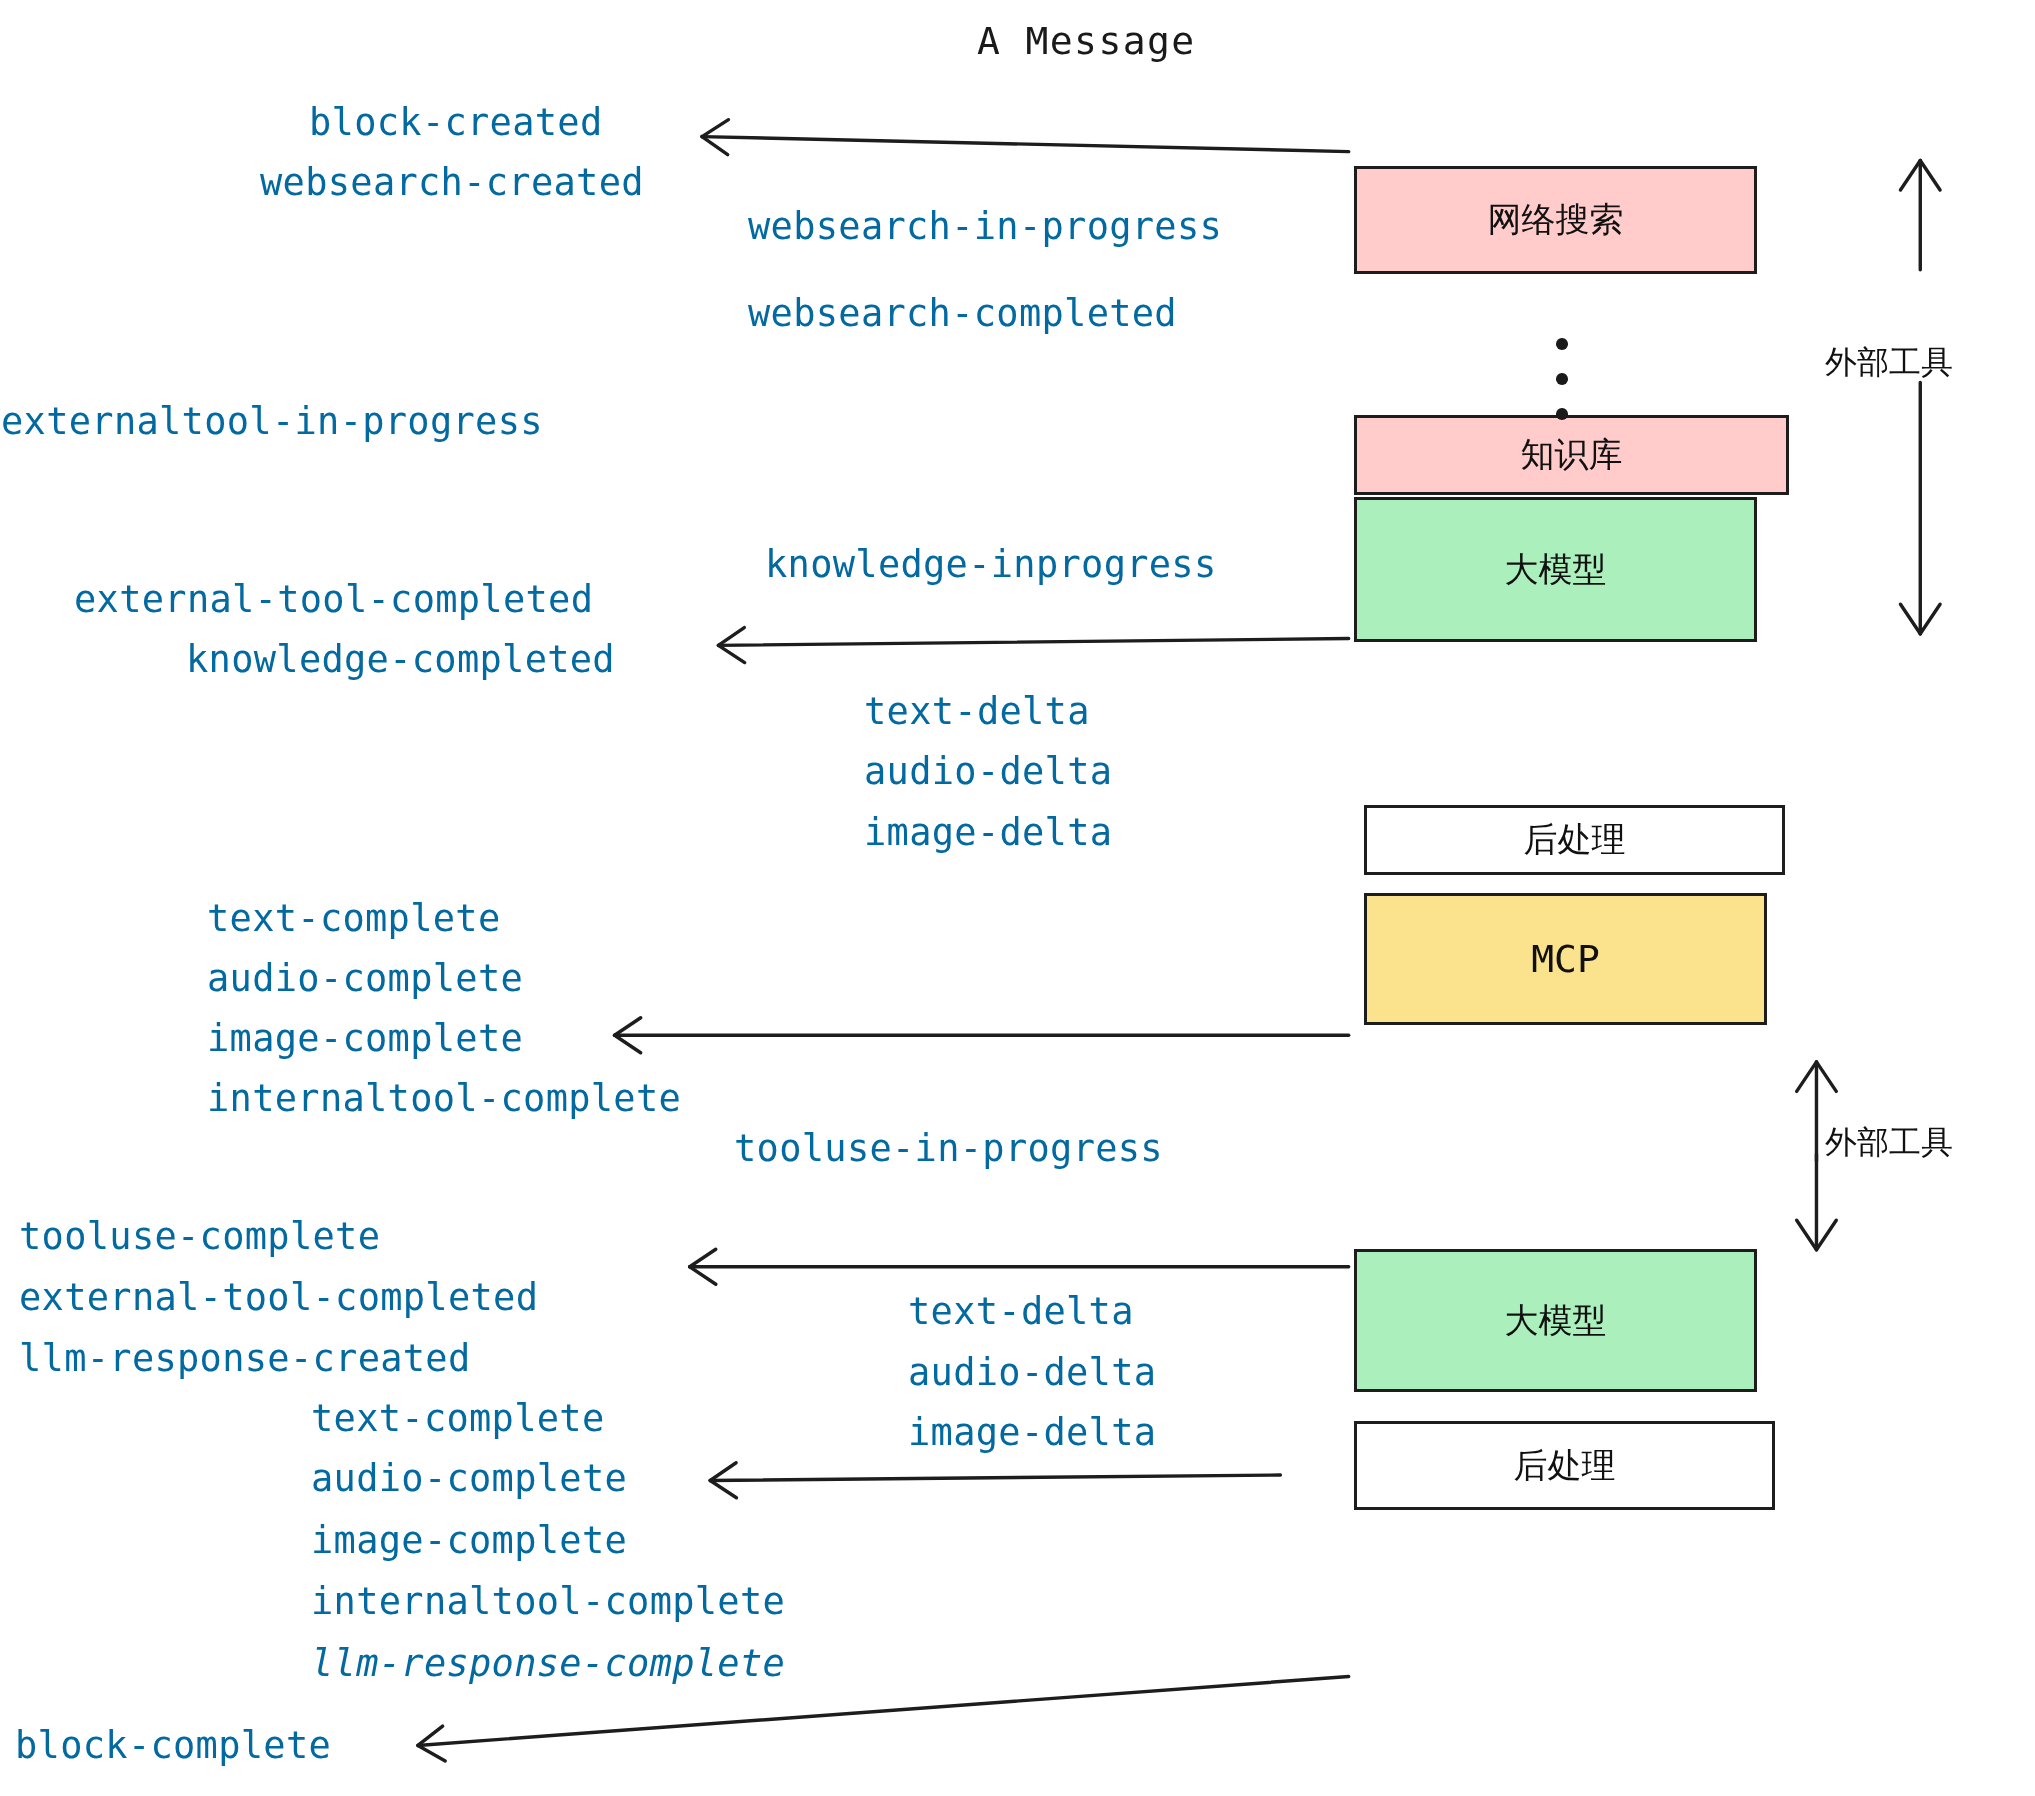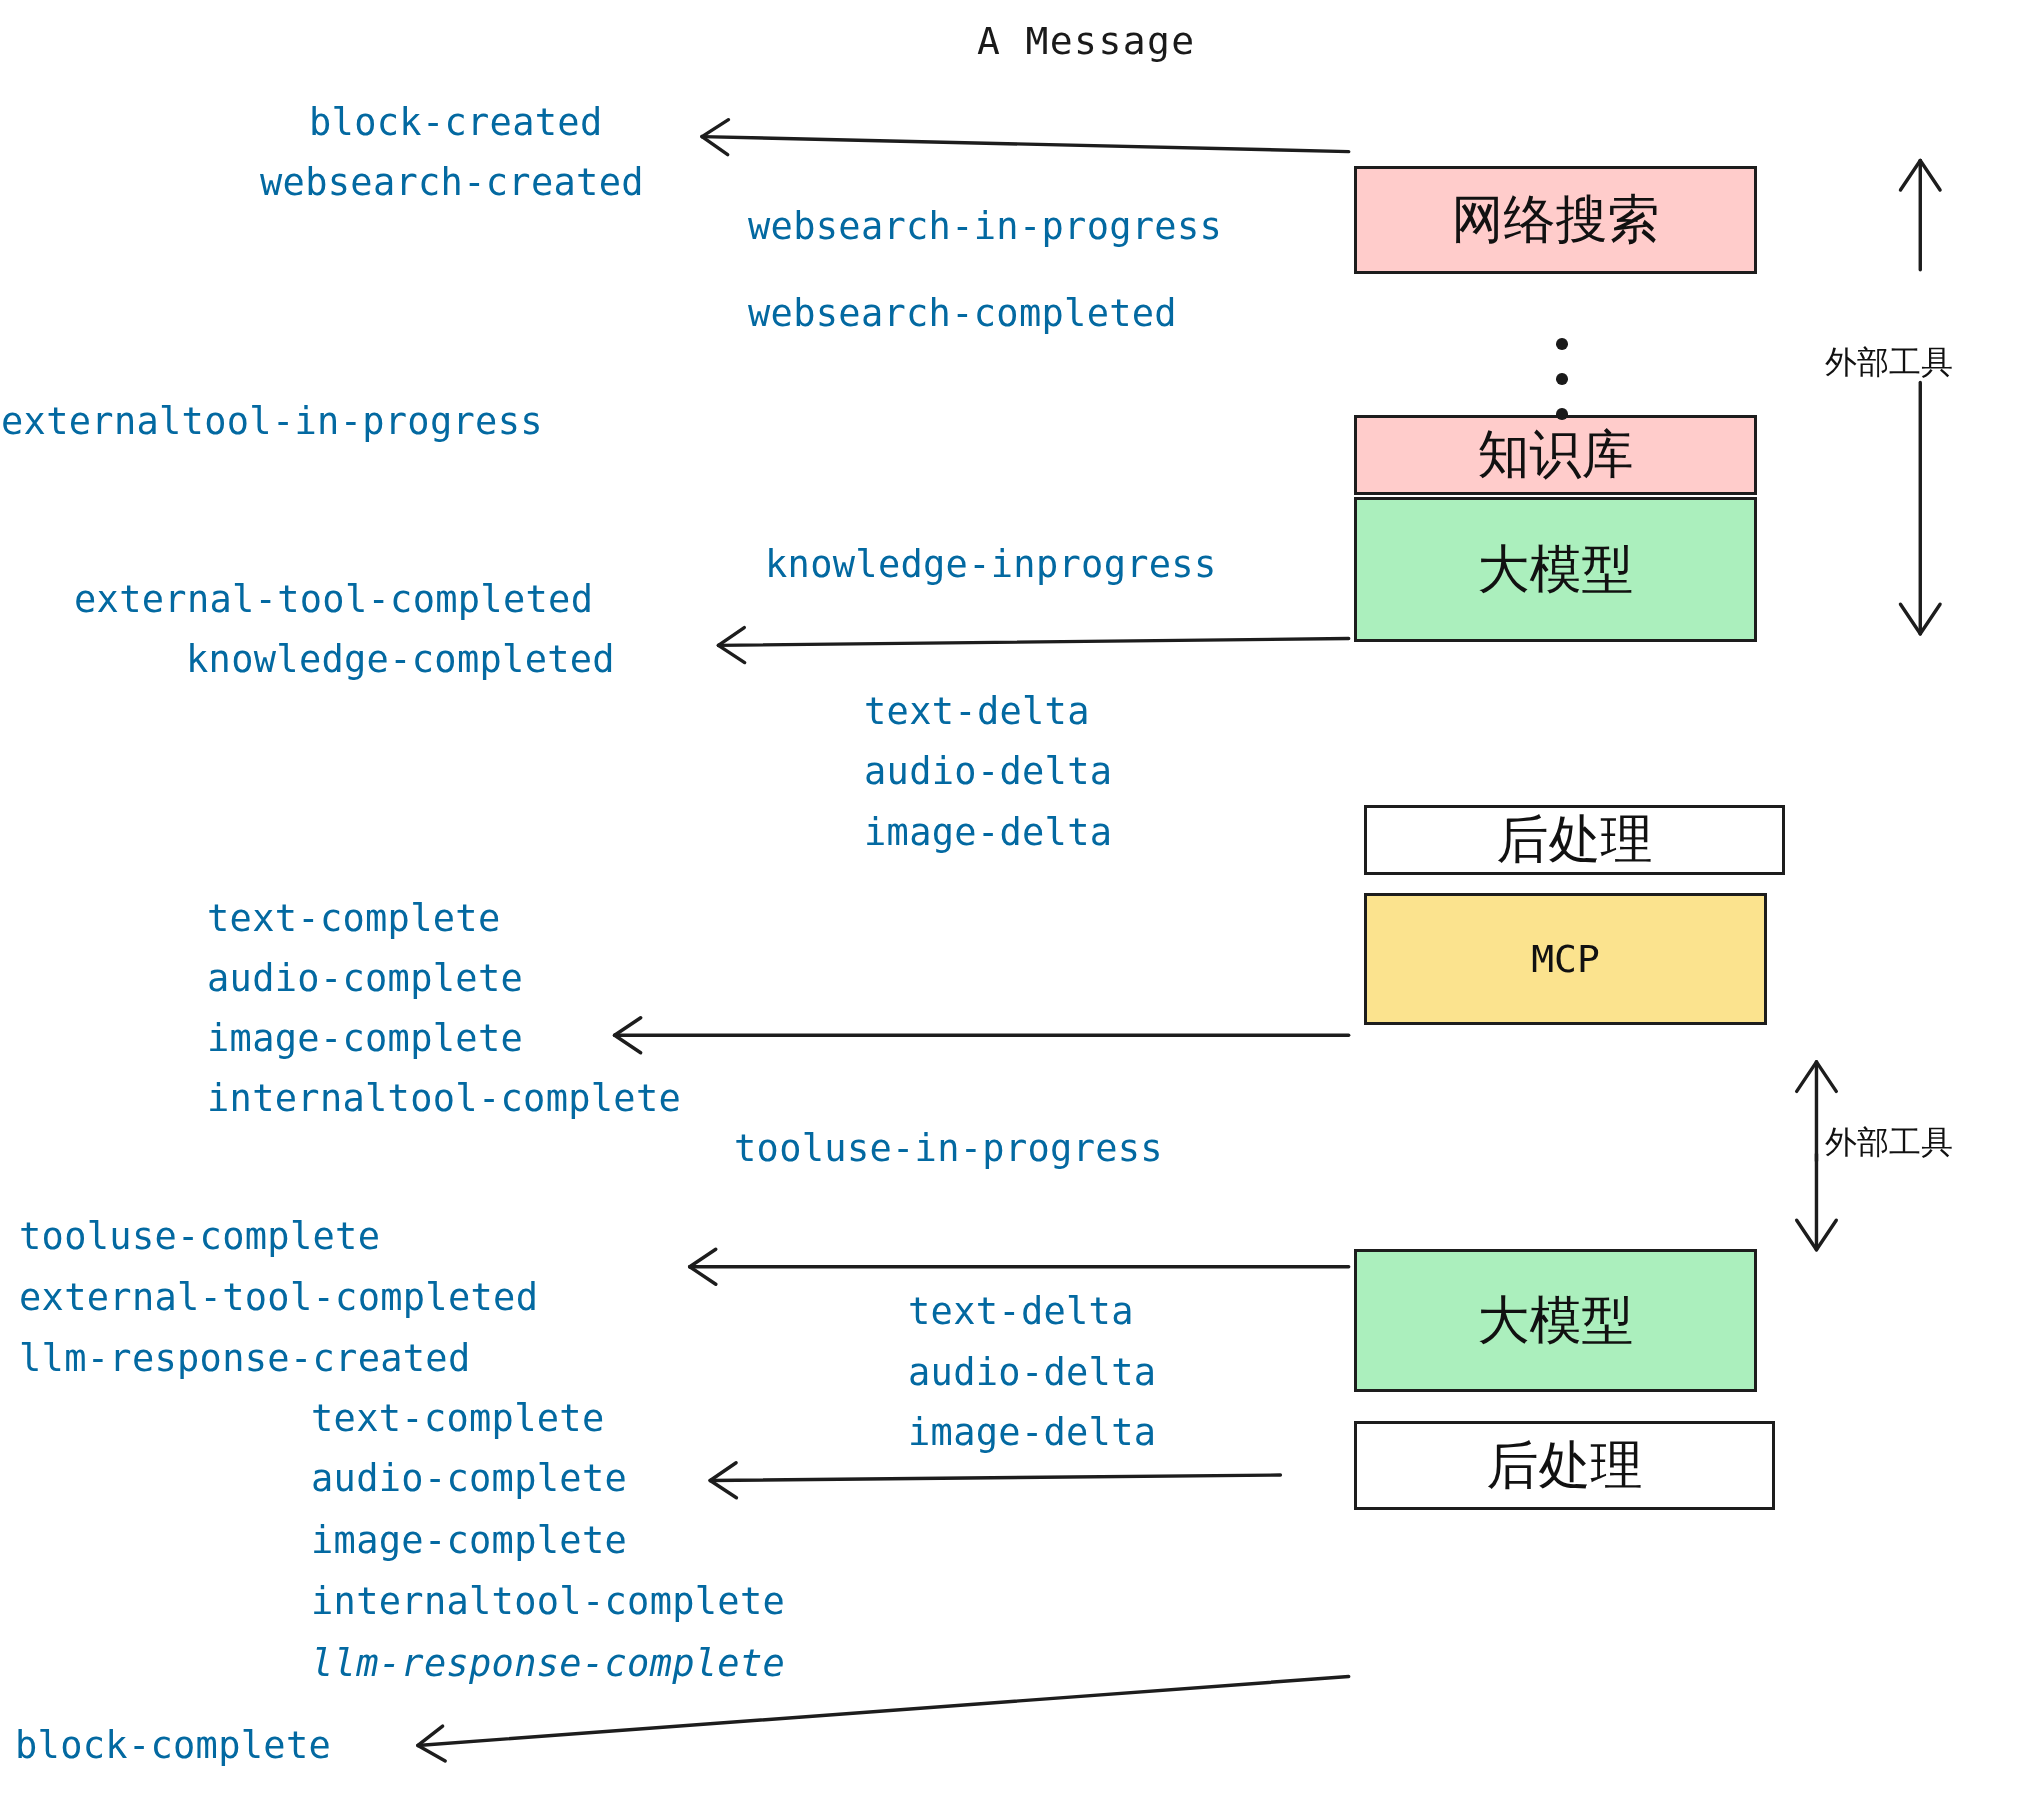--- a/index.html
+++ b/index.html
@@ -41,21 +41,21 @@
     letter-spacing: 1.4px;
   }
   .node {
     position: absolute;
     box-sizing: border-box;
     border: 3.4px solid #1d1d1d;
     display: flex;
     align-items: center;
     justify-content: center;
     font-family: Liberation Mono, monospace;
-    font-size: 52px;
+    font-size: 34px;
     color: #111111;
   }
   .node.mcp-label {
     font-family: "DejaVu Sans Mono", "Liberation Mono", monospace;
     font-size: 38px;
   }
   .side-label {
     position: absolute;
     font-family: Liberation Mono, monospace;
     font-size: 32px;
@@ -154,21 +154,21 @@
           <line x1="2660" y1="1830" x2="2631.000446695646" y2="1786.8372161677685" stroke="#1D1D1D" stroke-width="5" stroke-linecap="round"></line>
           <line x1="2660" y1="1830" x2="2688.999553304354" y2="1786.8372161677685" stroke="#1D1D1D" stroke-width="5" stroke-linecap="round"></line>
         </g>
       </g>
     </svg>
 
   <div id="nodes">
       <div class="node" style="left: 1354px; top: 166px; width: 403px; height: 108px; background: rgb(255, 204, 203); border-color: rgb(29, 29, 29);">
         <span>网络搜索</span>
       </div>
-      <div class="node" style="left: 1354px; top: 415px; width: 403px; height: 80px; background: rgb(255, 204, 203); border-color: rgb(29, 29, 29);">
+      <div class="node" style="left: 1354px; top: 415px; width: 435px; height: 80px; background: rgb(255, 204, 203); border-color: rgb(29, 29, 29);">
         <span>知识库</span>
       </div>
       <div class="node" style="left: 1354px; top: 497px; width: 403px; height: 145px; background: rgb(171, 239, 189); border-color: rgb(29, 29, 29);">
         <span>大模型</span>
       </div>
       <div class="node" style="left: 1364px; top: 805px; width: 421px; height: 70px; background: rgb(255, 255, 255); border-color: rgb(29, 29, 29);">
         <span>后处理</span>
       </div>
       <div class="node mcp-label" style="left: 1354px; top: 893px; width: 403px; height: 132px; background: rgb(251, 227, 142); border-color: rgb(29, 29, 29); margin-left: 10px;">
         <span>MCP</span>

